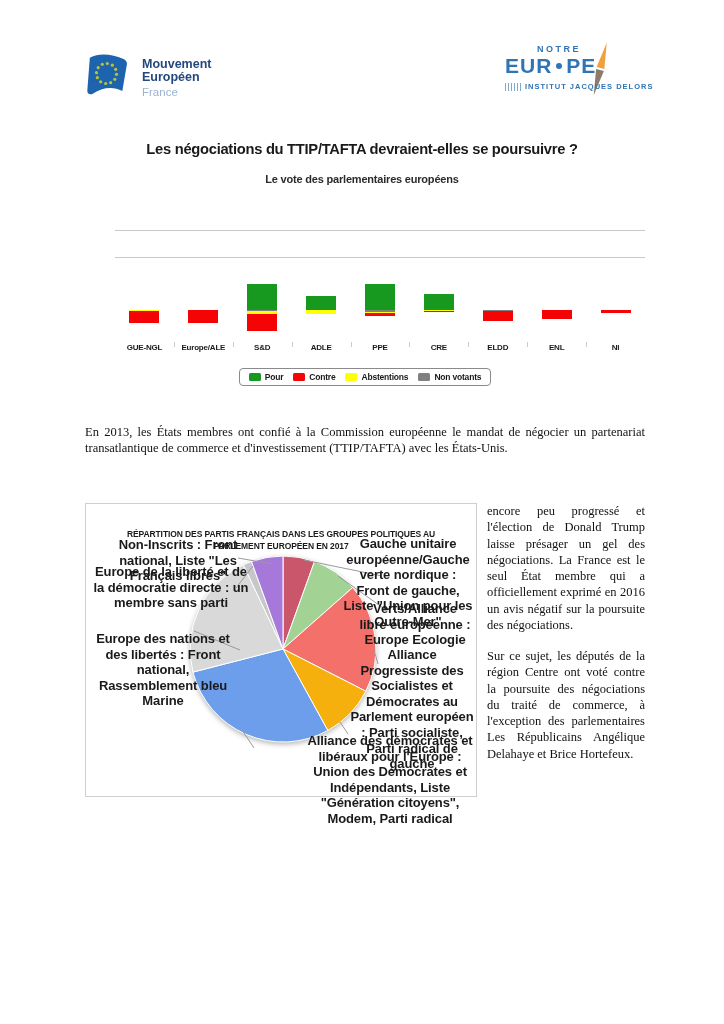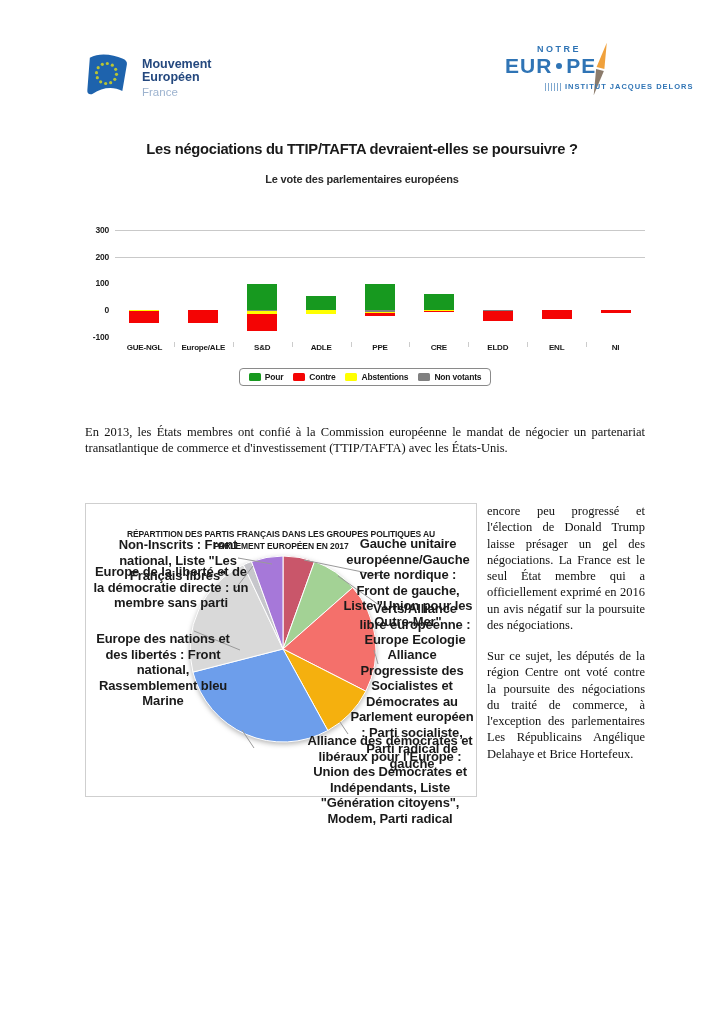--- a/index.html
+++ b/index.html
@@ -8,21 +8,21 @@
 
   
   .logo-left{position:absolute;left:84px;top:50px;width:190px;height:58px;display:flex;gap:8px;}
   .ml-text{padding-top:8px;line-height:1.05;}
   .ml-l1,.ml-l2{font-weight:700;font-size:12.5px;color:#24487e;}
   .ml-l3{font-size:11.5px;color:#9db3cf;margin-top:2px;}
   .logo-right{position:absolute;left:505px;top:42px;width:145px;height:64px;}
   .ne-top{position:absolute;left:32px;top:2px;font-size:9px;font-weight:700;letter-spacing:2.5px;color:#2f74b5;}
   .ne-main{position:absolute;left:0px;top:12px;font-size:21px;font-weight:800;letter-spacing:1px;color:#2f74b5;}
   .ne-dot{display:inline-block;width:6px;height:6px;border-radius:50%;background:#2f74b5;margin:0 4px 2px 4px;vertical-align:middle;}
-  .ne-sub{position:absolute;left:0px;top:40px;font-size:7.5px;font-weight:700;letter-spacing:1px;color:#2f74b5;display:flex;align-items:center;gap:4px;white-space:nowrap;margin-left:40px;}
+  .ne-sub{position:absolute;left:0px;top:40px;font-size:7.5px;font-weight:700;letter-spacing:1px;color:#2f74b5;display:flex;align-items:center;gap:4px;white-space:nowrap;}
   .ne-hash{width:16px;height:8px;background:repeating-linear-gradient(90deg,#7fa8cf 0 1px,transparent 1px 3px);}
   .ne-needle{position:absolute;left:88px;top:0px;width:14px;height:56px;transform:rotate(14deg);}
   .ne-needle svg{display:block;}
 
   
   .doc-title{position:absolute;left:0;top:140px;width:724px;text-align:center;
              font-size:15.5px;font-weight:700;letter-spacing:-0.3px;transform:scaleX(0.95);}
   .doc-subtitle{position:absolute;left:0;top:173px;width:724px;text-align:center;
              font-size:11px;font-weight:600;letter-spacing:-0.2px;color:#2b2b2b;}
 
@@ -114,27 +114,20 @@
       <span class="ne-hash"></span>
       <span>INSTITUT JACQUES DELORS</span>
     </div>
   </div>
 
   <div class="doc-title">Les négociations du TTIP/TAFTA devraient-elles se poursuivre ?</div>
   <div class="doc-subtitle">Le vote des parlementaires européens</div>
 
   <div class="chart">
     <div class="plot-wrap" id="bar-plot">
-      <div class="ylabels" id="bar-ylabels">
-          <div class="ylab" style="top: 3px;">300</div>
-          <div class="ylab" style="top: 29.7px;">200</div>
-          <div class="ylab" style="top: 56.4px;">100</div>
-          <div class="ylab" style="top: 83.1px;">0</div>
-          <div class="ylab" style="top: 109.8px;">-100</div>
-        </div>
     <div class="gridline" style="top: 8px;"></div>
         <div class="gridline" style="top: 34.7px;"></div>
         <div class="bar-col" style="left: 14.4px; width: 30px;">
           <div class="bar-seg" style="left: 0px; width: 30px; top: 88.1px; height: 1px; background: rgb(255, 255, 0);"></div>
           <div class="bar-seg" style="left: 0px; width: 30px; top: 89.1px; height: 12px; background: rgb(244, 4, 4);"></div>
         </div>
         <div class="bar-col" style="left: 73.3px; width: 30px;">
           <div class="bar-seg" style="left: 0px; width: 30px; top: 88.1px; height: 12.8px; background: rgb(244, 4, 4);"></div>
         </div>
         <div class="bar-col" style="left: 132.2px; width: 30px;">

